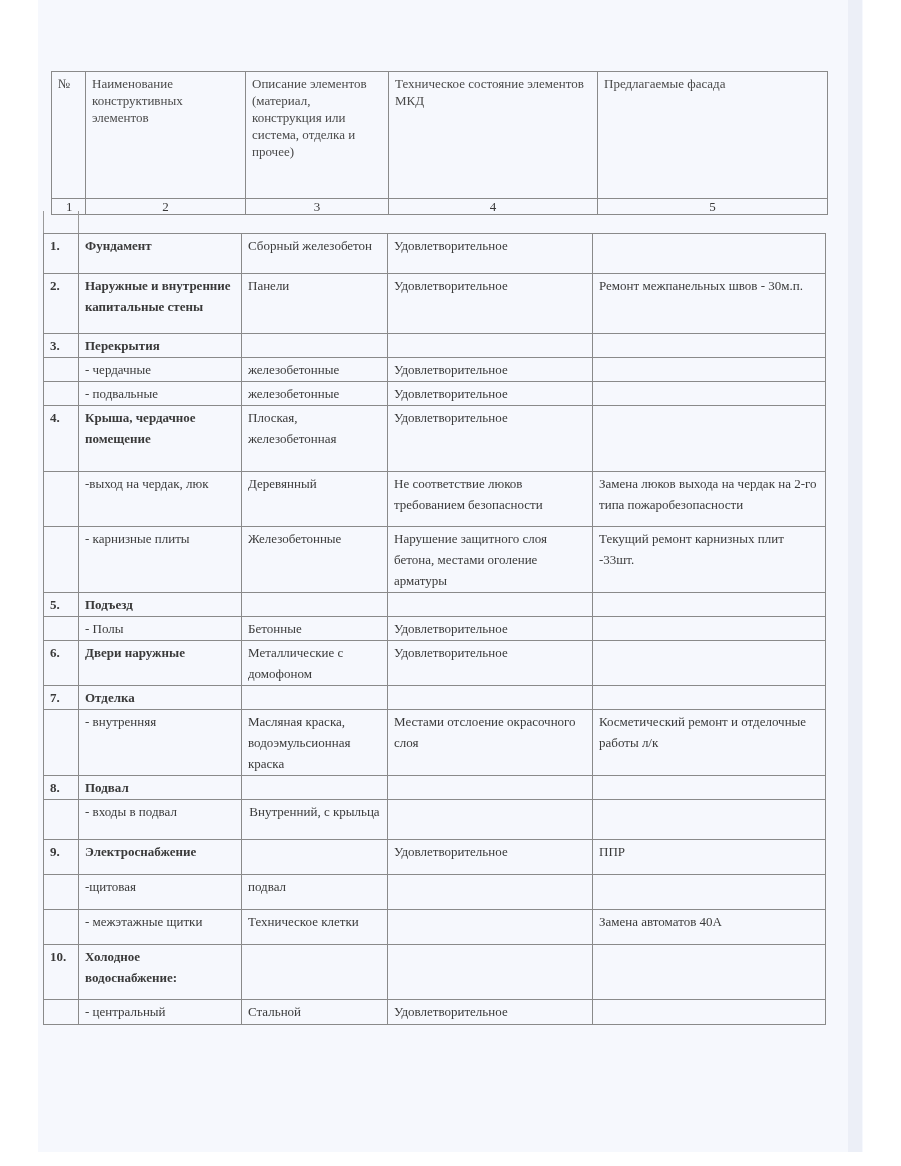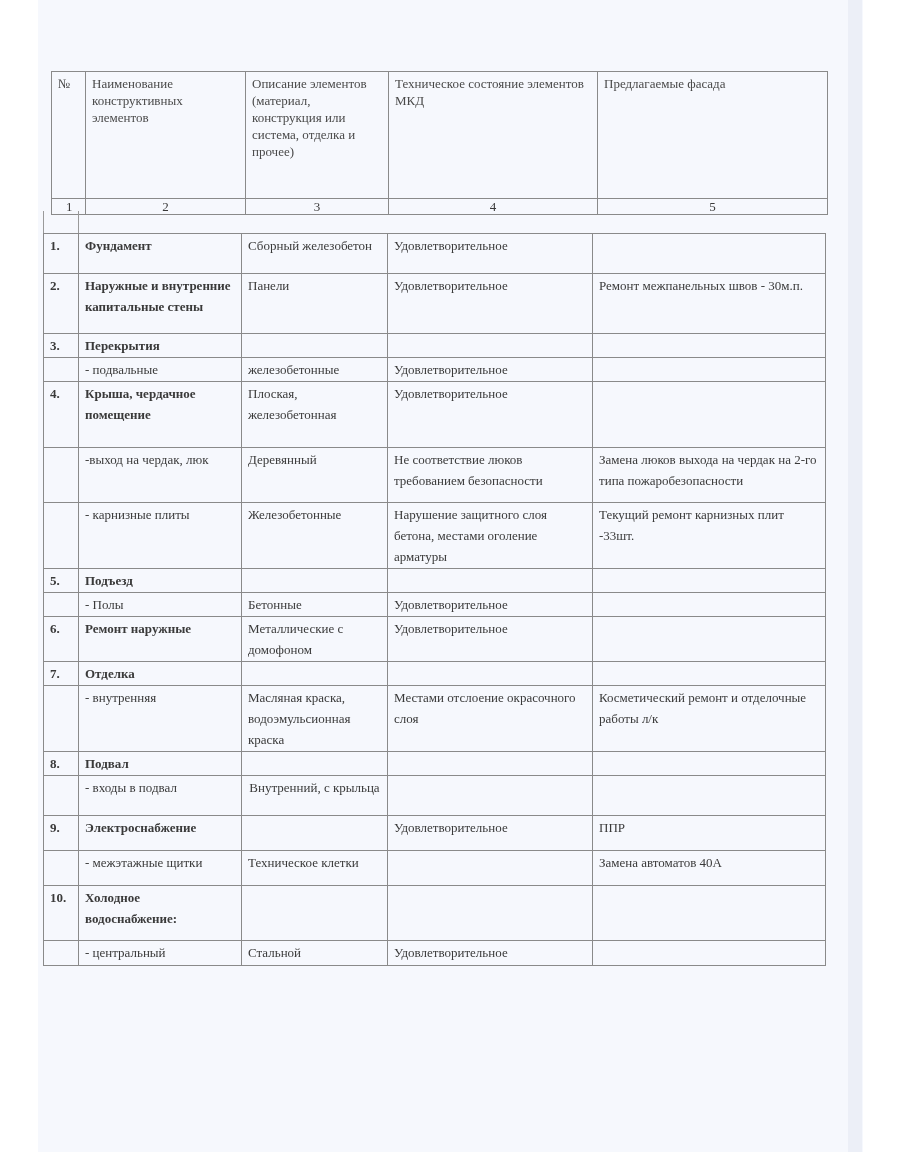--- a/index.html
+++ b/index.html
@@ -150,20 +150,27 @@
   </tr>
       <tr style="height: 20px;">
     <td class="num">3.</td>
     <td class="name b">Перекрытия</td>
     <td class="desc"></td>
     <td class="state"></td>
     <td class="works"></td>
   </tr>
       <tr style="height: 20px;">
     <td class="num"></td>
+    <td class="name">- чердачные</td>
+    <td class="desc">железобетонные</td>
+    <td class="state">Удовлетворительное</td>
+    <td class="works"></td>
+  </tr>
+      <tr style="height: 20px;">
+    <td class="num"></td>
     <td class="name">- подвальные</td>
     <td class="desc">железобетонные</td>
     <td class="state">Удовлетворительное</td>
     <td class="works"></td>
   </tr>
       <tr style="height: 66px;">
     <td class="num">4.</td>
     <td class="name b">Крыша, чердачное помещение</td>
     <td class="desc">Плоская, железобетонная</td>
     <td class="state">Удовлетворительное</td>
@@ -192,21 +199,21 @@
   </tr>
       <tr style="height: 20px;">
     <td class="num"></td>
     <td class="name">- Полы</td>
     <td class="desc">Бетонные</td>
     <td class="state">Удовлетворительное</td>
     <td class="works"></td>
   </tr>
       <tr style="height: 40px;">
     <td class="num">6.</td>
-    <td class="name b">Ремонт наружные</td>
+    <td class="name b">Двери наружные</td>
     <td class="desc">Металлические с домофоном</td>
     <td class="state">Удовлетворительное</td>
     <td class="works"></td>
   </tr>
       <tr style="height: 20px;">
     <td class="num">7.</td>
     <td class="name b">Отделка</td>
     <td class="desc"></td>
     <td class="state"></td>
     <td class="works"></td>
@@ -234,20 +241,27 @@
   </tr>
       <tr style="height: 35px;">
     <td class="num">9.</td>
     <td class="name b">Электроснабжение</td>
     <td class="desc"></td>
     <td class="state">Удовлетворительное</td>
     <td class="works">ППР</td>
   </tr>
       <tr style="height: 35px;">
     <td class="num"></td>
+    <td class="name">-щитовая</td>
+    <td class="desc">подвал</td>
+    <td class="state"></td>
+    <td class="works"></td>
+  </tr>
+      <tr style="height: 35px;">
+    <td class="num"></td>
     <td class="name">- межэтажные щитки</td>
     <td class="desc">Техническое клетки</td>
     <td class="state"></td>
     <td class="works">Замена автоматов 40А</td>
   </tr>
       <tr style="height: 55px; margin-left: 24px;">
     <td class="num">10.</td>
     <td class="name b">Холодное водоснабжение:</td>
     <td class="desc"></td>
     <td class="state"></td>

